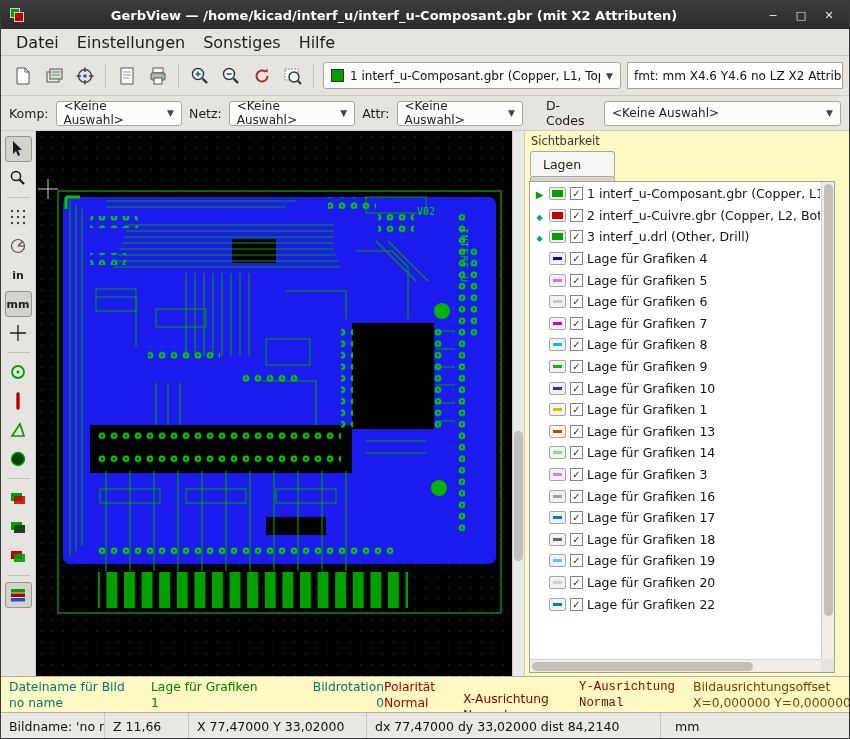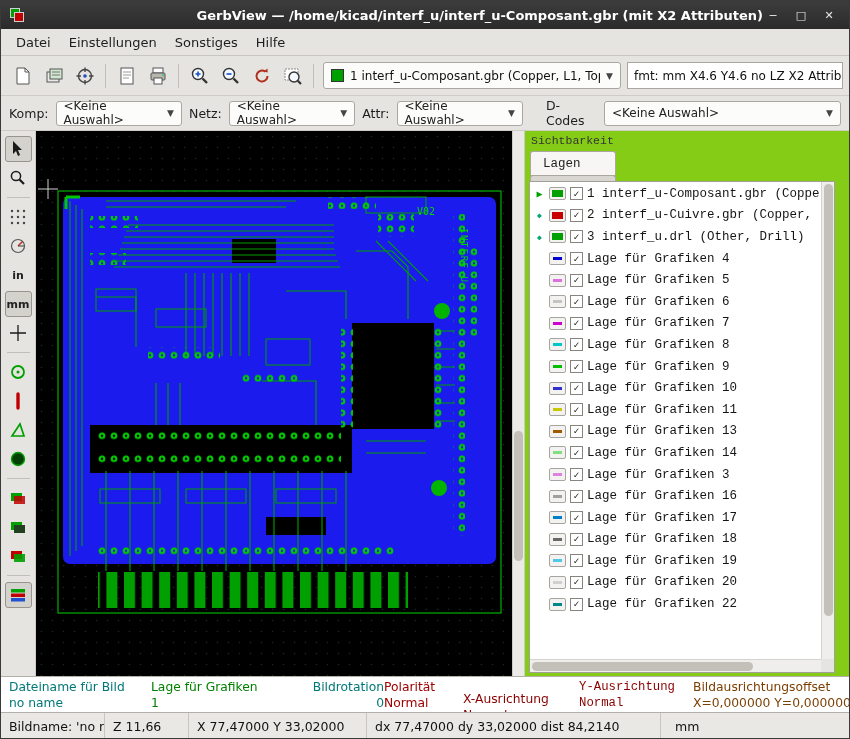--- a/index.html
+++ b/index.html
@@ -4,26 +4,26 @@
 <style>
   * { margin:0; padding:0; box-sizing:border-box; }
   body { background:#888; font-family:"DejaVu Sans", sans-serif; }
   .window { position:relative; width:850px; height:739px; background:#e6e4e1; border:1px solid #3a3a3a; overflow:hidden; }
 
   
   .titlebar { position:absolute; left:0; top:0; width:100%; height:28px; background:linear-gradient(#3c3c3c,#2b2b2b); display:flex; align-items:center; color:#fff; }
   .app-icon { width:16px; height:16px; margin-left:8px; position:relative; }
   .app-icon .i1 { position:absolute; left:1px; top:1px; width:10px; height:10px; background:#00A000; border:1px solid #cfcfcf; }
   .app-icon .i2 { position:absolute; left:5px; top:5px; width:10px; height:10px; background:#C00000; border:1px solid #cfcfcf; }
-  .title-text { flex:1; text-align:right; font-size:13px; font-weight:600; white-space:nowrap; overflow:hidden; }
+  .title-text { flex:1; text-align:center; font-size:13px; font-weight:600; white-space:nowrap; overflow:hidden; }
   .win-btns { display:flex; gap:8px; margin-right:10px; }
   .win-btn { width:20px; height:16px; display:flex; align-items:center; justify-content:center; font-size:11px; color:#e8e8e8; }
 
   
-  .menubar { position:absolute; left:0; top:28px; width:100%; height:27px; background:#e6e4e1; border-bottom:1px solid #c9c6c1; display:flex; align-items:center; padding-left:6px; font-size:13px; color:#1d1d1d; }
+  .menubar { position:absolute; left:0; top:28px; width:100%; height:27px; background:#e6e4e1; border-bottom:1px solid #c9c6c1; display:flex; align-items:center; padding-left:6px; font-size:16px; color:#1d1d1d; }
   .menu-item { padding:4px 9px; }
 
   
   .toolbar1 { position:absolute; left:0; top:55px; width:100%; height:40px; background:#e6e4e1; border-bottom:1px solid #cfccc7; display:flex; align-items:center; padding:0 6px; }
   .tbtn { width:31px; height:30px; display:flex; align-items:center; justify-content:center; border:1px solid transparent; border-radius:3px; flex:none; }
   .tsep { width:1px; height:24px; background:#c2bfba; margin:0 5px; flex:none; }
   .layer-combo { height:27px; width:298px; background:#fcfcfb; border:1px solid #aaa7a1; border-radius:3px; display:flex; align-items:center; gap:6px; padding:0 7px; font-size:12px; color:#111; margin-left:4px; flex:none; }
   .layer-combo .sw { width:13px; height:13px; background:#00A000; border:1px solid #333; flex:none; }
   .layer-combo .txt { white-space:nowrap; overflow:hidden; flex:1; }
   .combo-arrow { font-size:9px; color:#444; flex:none; }
@@ -41,21 +41,21 @@
   .ltbtn { width:27px; height:26px; display:flex; align-items:center; justify-content:center; border:1px solid transparent; border-radius:3px; font-size:11px; font-weight:bold; color:#222; flex:none; }
   .ltbtn.pressed { background:#d4d2cd; border:1px solid #97948d; }
   .lsep { width:23px; height:1px; background:#c2bfba; margin:3px 0; flex:none; }
 
   .canvas { position:absolute; left:35px; top:130px; width:476px; height:545px; background:#000; }
 
   .canvas-vscroll { position:absolute; left:511px; top:130px; width:12px; height:545px; background:#eceae7; border-left:1px solid #cfccc7; }
   .canvas-vscroll .thumb { position:absolute; left:1px; top:300px; width:9px; height:130px; background:#c3c0ba; border-radius:5px; }
 
   
-  .right-panel { position:absolute; left:523px; top:130px; width:327px; height:545px; background:#84cc16; border-left:1px solid #cfccc7;font-family:Liberation Mono, monospace; }
+  .right-panel { position:absolute; left:523px; top:130px; width:327px; height:545px; background:#fef9c3; border-left:1px solid #cfccc7; }
   .panel-caption { font-size:11.5px; color:#333; padding:3px 0 0 6px; }
   .tabs { position:absolute; left:5px; top:20px; display:flex;flex-direction:column; }
   .tab { padding:5px 12px 4px; font-size:12.5px; color:#222; border:1px solid #aaa7a1; border-bottom:none; border-radius:3px 3px 0 0; background:#d9d6d1; margin-right:2px; }
   .tab.active { background:#f7f6f4; position:relative; top:0; }
   .layer-list { position:absolute; left:4px; top:50px; width:306px; height:492px; background:#fff; border:1px solid #a29f99; }
   .rows { position:absolute; left:1px; top:1px; right:14px; bottom:14px; overflow:hidden; }
   .layer-row { display:flex; align-items:center; height:21.6px; gap:4px; padding-left:3px; font-size:12.5px; color:#151515; white-space:nowrap; }
   .marker { width:11px; text-align:center; flex:none; }
   .marker.arrow::before { content:"▶"; color:#00A000; font-size:10px; }
   .marker.diamond::before { content:"◆"; color:#00A878; font-size:8px; }
@@ -65,21 +65,21 @@
   .checkbox { width:13px; height:13px; background:#fff; border:1px solid #87847e; display:flex; align-items:center; justify-content:center; flex:none; }
   .checkbox::before { content:"✓"; font-size:10px; color:#2b2b2b; }
   .layer-label { overflow:hidden; }
   .list-vscroll { position:absolute; right:0; top:0; width:13px; bottom:13px; background:#efeeec; border-left:1px solid #d6d3ce; }
   .list-vscroll .thumb { position:absolute; left:2px; top:2px; width:9px; height:432px; background:#c3c0ba; border-radius:5px; }
   .list-hscroll { position:absolute; left:0; bottom:0; right:13px; height:13px; background:#efeeec; border-top:1px solid #d6d3ce; }
   .list-hscroll .thumb { position:absolute; top:2px; left:2px; height:9px; width:76%; background:#c3c0ba; border-radius:5px; }
   .scroll-corner { position:absolute; right:0; bottom:0; width:13px; height:13px; background:#e6e4e1; }
 
   
-  .infobar { position:absolute; left:0; top:675px; width:100%; height:36px; background:#ffffff; border-top:1px solid #b3b0aa; display:flex; padding:2px 8px 0; }
+  .infobar { position:absolute; left:0; top:675px; width:100%; height:36px; background:#fef9c3; border-top:1px solid #b3b0aa; display:flex; padding:2px 8px 0; }
   .info-col { flex:none; }
   .info-col:nth-child(1){ width:142px; } .info-col:nth-child(2){ width:133px; }
   .info-col:nth-child(3){ width:100px;text-align:right; } .info-col:nth-child(4){ width:79px; }
   .info-col:nth-child(5){ width:116px;margin-top:12px; } .info-col:nth-child(6){ width:114px; }
   .info-col:nth-child(7){ width:auto; }
   .info-label { font-size:12.3px; padding-top:1px; }
   .info-value { font-size:12.3px; padding-top:2px; }
 
   
   .statusbar { position:absolute; left:0; top:711px; width:100%; height:28px; background:#eae8e5; border-top:1px solid #b3b0aa; display:flex; align-items:stretch; font-size:12.5px; color:#111; }
@@ -464,21 +464,21 @@
             <span class="marker"></span>
             <span class="swatch" style="--sw: #3030D0;"></span>
             <span class="checkbox"></span>
             <span class="layer-label">Lage für Grafiken 10</span>
           </div>
 
           <div class="layer-row">
             <span class="marker"></span>
             <span class="swatch" style="--sw: #C8C800;"></span>
             <span class="checkbox"></span>
-            <span class="layer-label">Lage für Grafiken 11</span>
+            <span class="layer-label">Lage für Grafiken 1</span>
           </div>
 
 
           <div class="layer-row">
             <span class="marker"></span>
             <span class="swatch" style="--sw: #A05A00;"></span>
             <span class="checkbox"></span>
             <span class="layer-label">Lage für Grafiken 13</span>
           </div>
 

